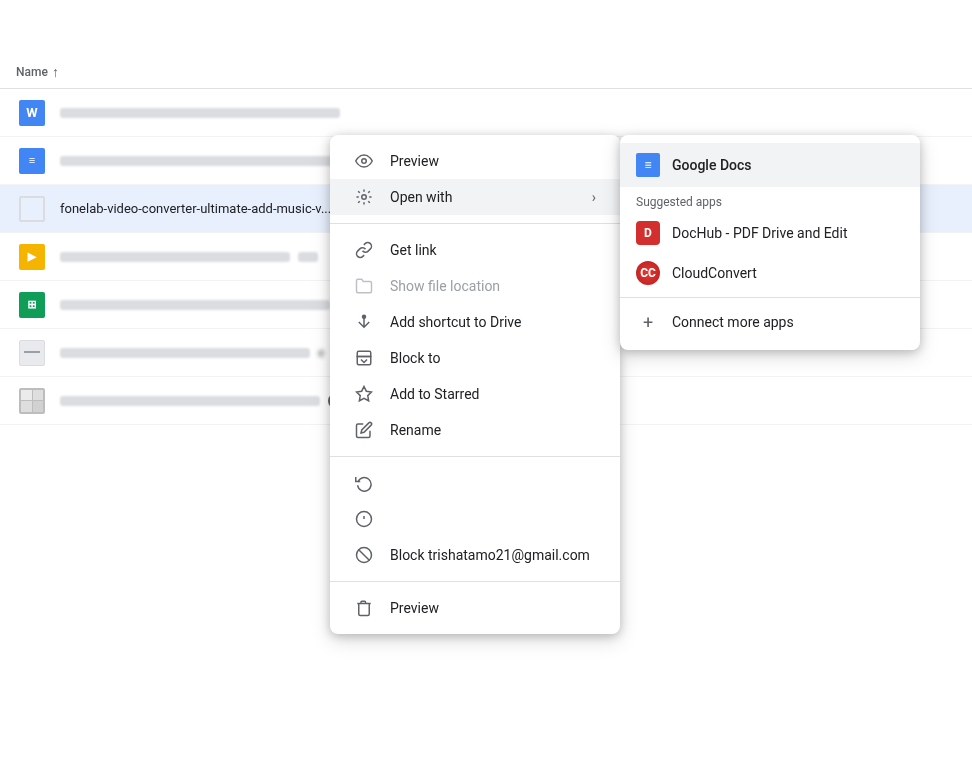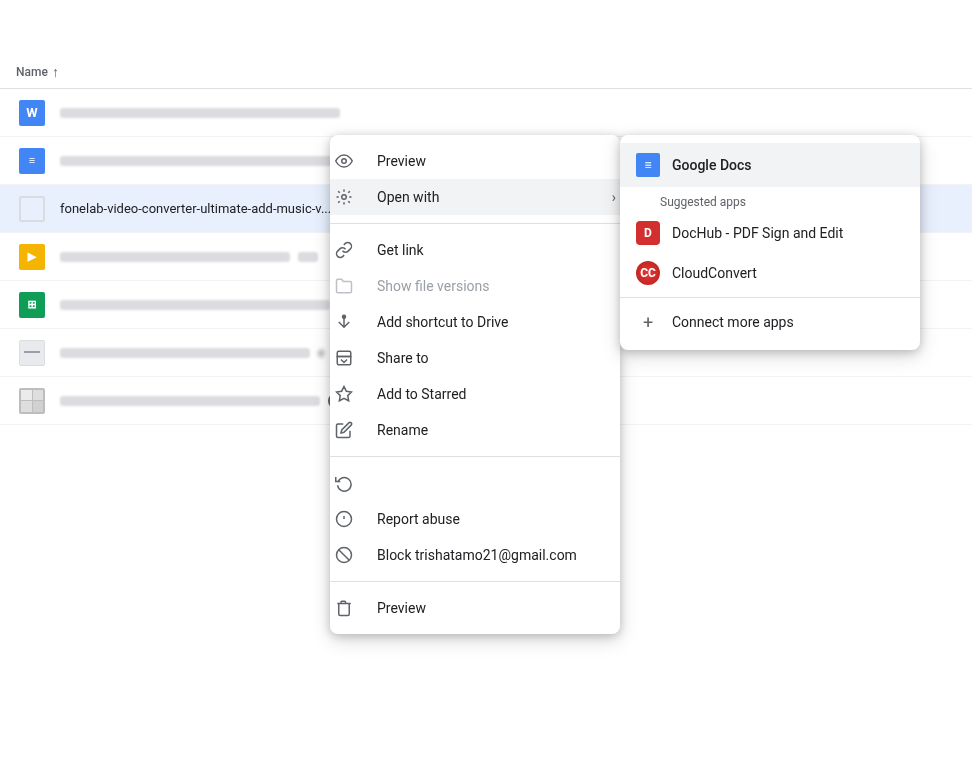--- a/index.html
+++ b/index.html
@@ -139,22 +139,22 @@
       background: #fff;
       border-radius: 8px;
       box-shadow: 0 2px 10px rgba(0,0,0,0.2), 0 6px 20px rgba(0,0,0,0.15);
       z-index: 100;
       padding: 8px 0;
     }
 
     .menu-item {
       display: flex;
       align-items: center;
-      padding: 8px 4px;
-      gap: 23px;
+      padding: 8px 24px;
+      gap: 16px;
       cursor: pointer;
       font-size: 14px;
       color: #202124;
       position: relative;
     }
 
     .menu-item.active {
       background: #f1f3f4;
     }
 
@@ -229,21 +229,20 @@
       justify-content: center;
       color: white;
       font-size: 12px;
       font-weight: 700;
     }
 
     .submenu-section-label {
       font-size: 12px;
       color: #5f6368;
       padding: 8px 16px 4px 16px;
-      margin-left: 24px;
     }
 
     .submenu-app-item {
       display: flex;
       align-items: center;
       padding: 8px 16px;
       gap: 12px;
       cursor: pointer;
       font-size: 14px;
       color: #202124;
@@ -426,42 +425,42 @@
     </div>
     <span class="menu-label">Get link</span>
   </div>
 
   <div class="menu-item disabled">
     <div class="icon">
       <svg width="18" height="18" viewBox="0 0 24 24" fill="none" stroke="#bdc1c6" stroke-width="2">
           <path d="M22 19a2 2 0 0 1-2 2H4a2 2 0 0 1-2-2V5a2 2 0 0 1 2-2h5l2 3h9a2 2 0 0 1 2 2z"></path>
         </svg>
     </div>
-    <span class="menu-label">Show file versions</span>
+    <span class="menu-label">Show file location</span>
   </div>
 
   <div class="menu-item">
     <div class="icon">
       <svg width="18" height="18" viewBox="0 0 24 24" fill="none" stroke="#5f6368" stroke-width="2">
           <path d="M12 5v14M5 12l7 7 7-7"></path>
           <circle cx="12" cy="5" r="2" fill="#5f6368"></circle>
         </svg>
     </div>
     <span class="menu-label">Add shortcut to Drive</span>
   </div>
 
   <div class="menu-item">
     <div class="icon">
       <svg width="18" height="18" viewBox="0 0 24 24" fill="none" stroke="#5f6368" stroke-width="2">
           <path d="M5 3h14a2 2 0 0 1 2 2v5H3V5a2 2 0 0 1 2-2z"></path>
           <path d="M3 10h18v9a2 2 0 0 1-2 2H5a2 2 0 0 1-2-2v-9z"></path>
           <path d="M8 14l4 4 4-4"></path>
         </svg>
     </div>
-    <span class="menu-label">Share to</span>
+    <span class="menu-label">Block to</span>
   </div>
 
   <div class="menu-item">
     <div class="icon">
       <svg width="18" height="18" viewBox="0 0 24 24" fill="none" stroke="#5f6368" stroke-width="2">
           <polygon points="12 2 15.09 8.26 22 9.27 17 14.14 18.18 21.02 12 17.77 5.82 21.02 7 14.14 2 9.27 8.91 8.26 12 2"></polygon>
         </svg>
     </div>
     <span class="menu-label">Add to Starred</span>
   </div>
@@ -490,21 +489,20 @@
 
 
   <div class="menu-item">
     <div class="icon">
       <svg width="18" height="18" viewBox="0 0 24 24" fill="none" stroke="#5f6368" stroke-width="2">
           <circle cx="12" cy="12" r="10"></circle>
           <line x1="12" y1="8" x2="12" y2="12"></line>
           <line x1="12" y1="16" x2="12.01" y2="16"></line>
         </svg>
     </div>
-    <span class="menu-label">Report abuse</span>
   </div>
 
   <div class="menu-item">
     <div class="icon">
       <svg width="18" height="18" viewBox="0 0 24 24" fill="none" stroke="#5f6368" stroke-width="2">
           <circle cx="12" cy="12" r="10"></circle>
           <line x1="4.93" y1="4.93" x2="19.07" y2="19.07"></line>
         </svg>
     </div>
     <span class="menu-label">Block trishatamo21@gmail.com</span>
@@ -529,21 +527,21 @@
 
   <div class="submenu-google-docs">
     <div class="gd-icon">≡</div>
     <span>Google Docs</span>
   </div>
 
   <div class="submenu-section-label">Suggested apps</div>
 
   <div class="submenu-app-item">
     <div class="submenu-app-icon dochub-icon">D</div>
-    <span>DocHub - PDF Sign and Edit</span>
+    <span>DocHub - PDF Drive and Edit</span>
   </div>
 
   <div class="submenu-app-item">
     <div class="submenu-app-icon cloudconvert-icon" style="background: radial-gradient(circle, #e53935, #b71c1c); font-size:12px;">CC</div>
     <span>CloudConvert</span>
   </div>
 
   <div class="submenu-divider"></div>
 
   <div class="submenu-connect">

